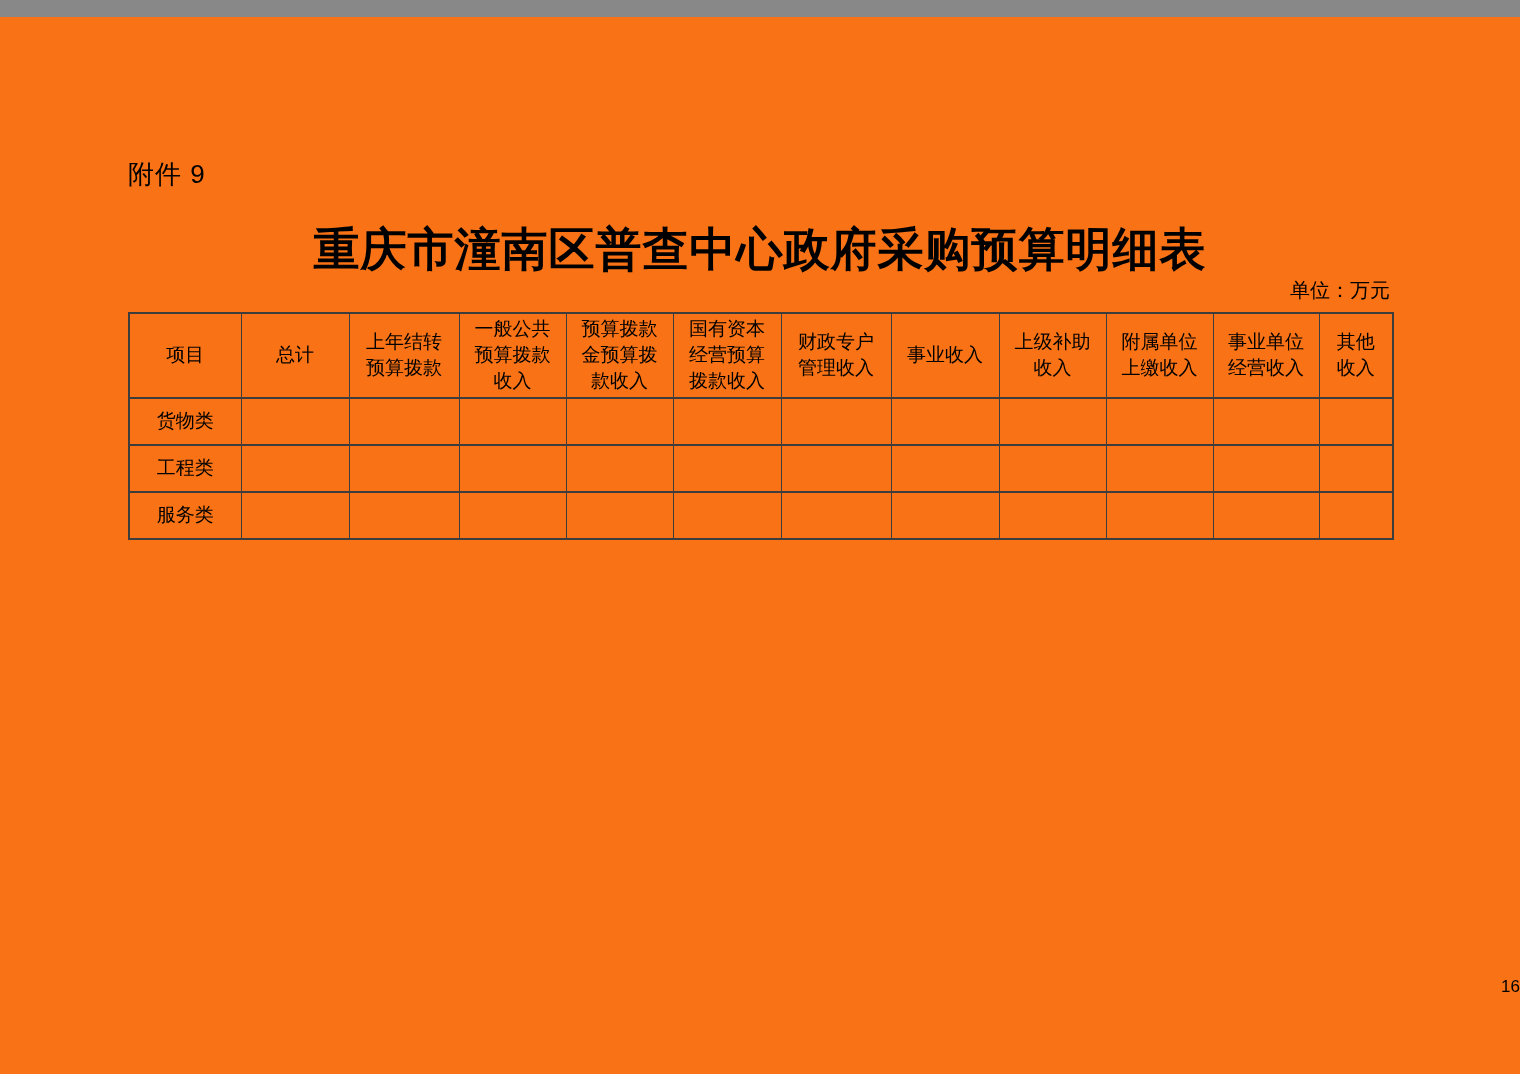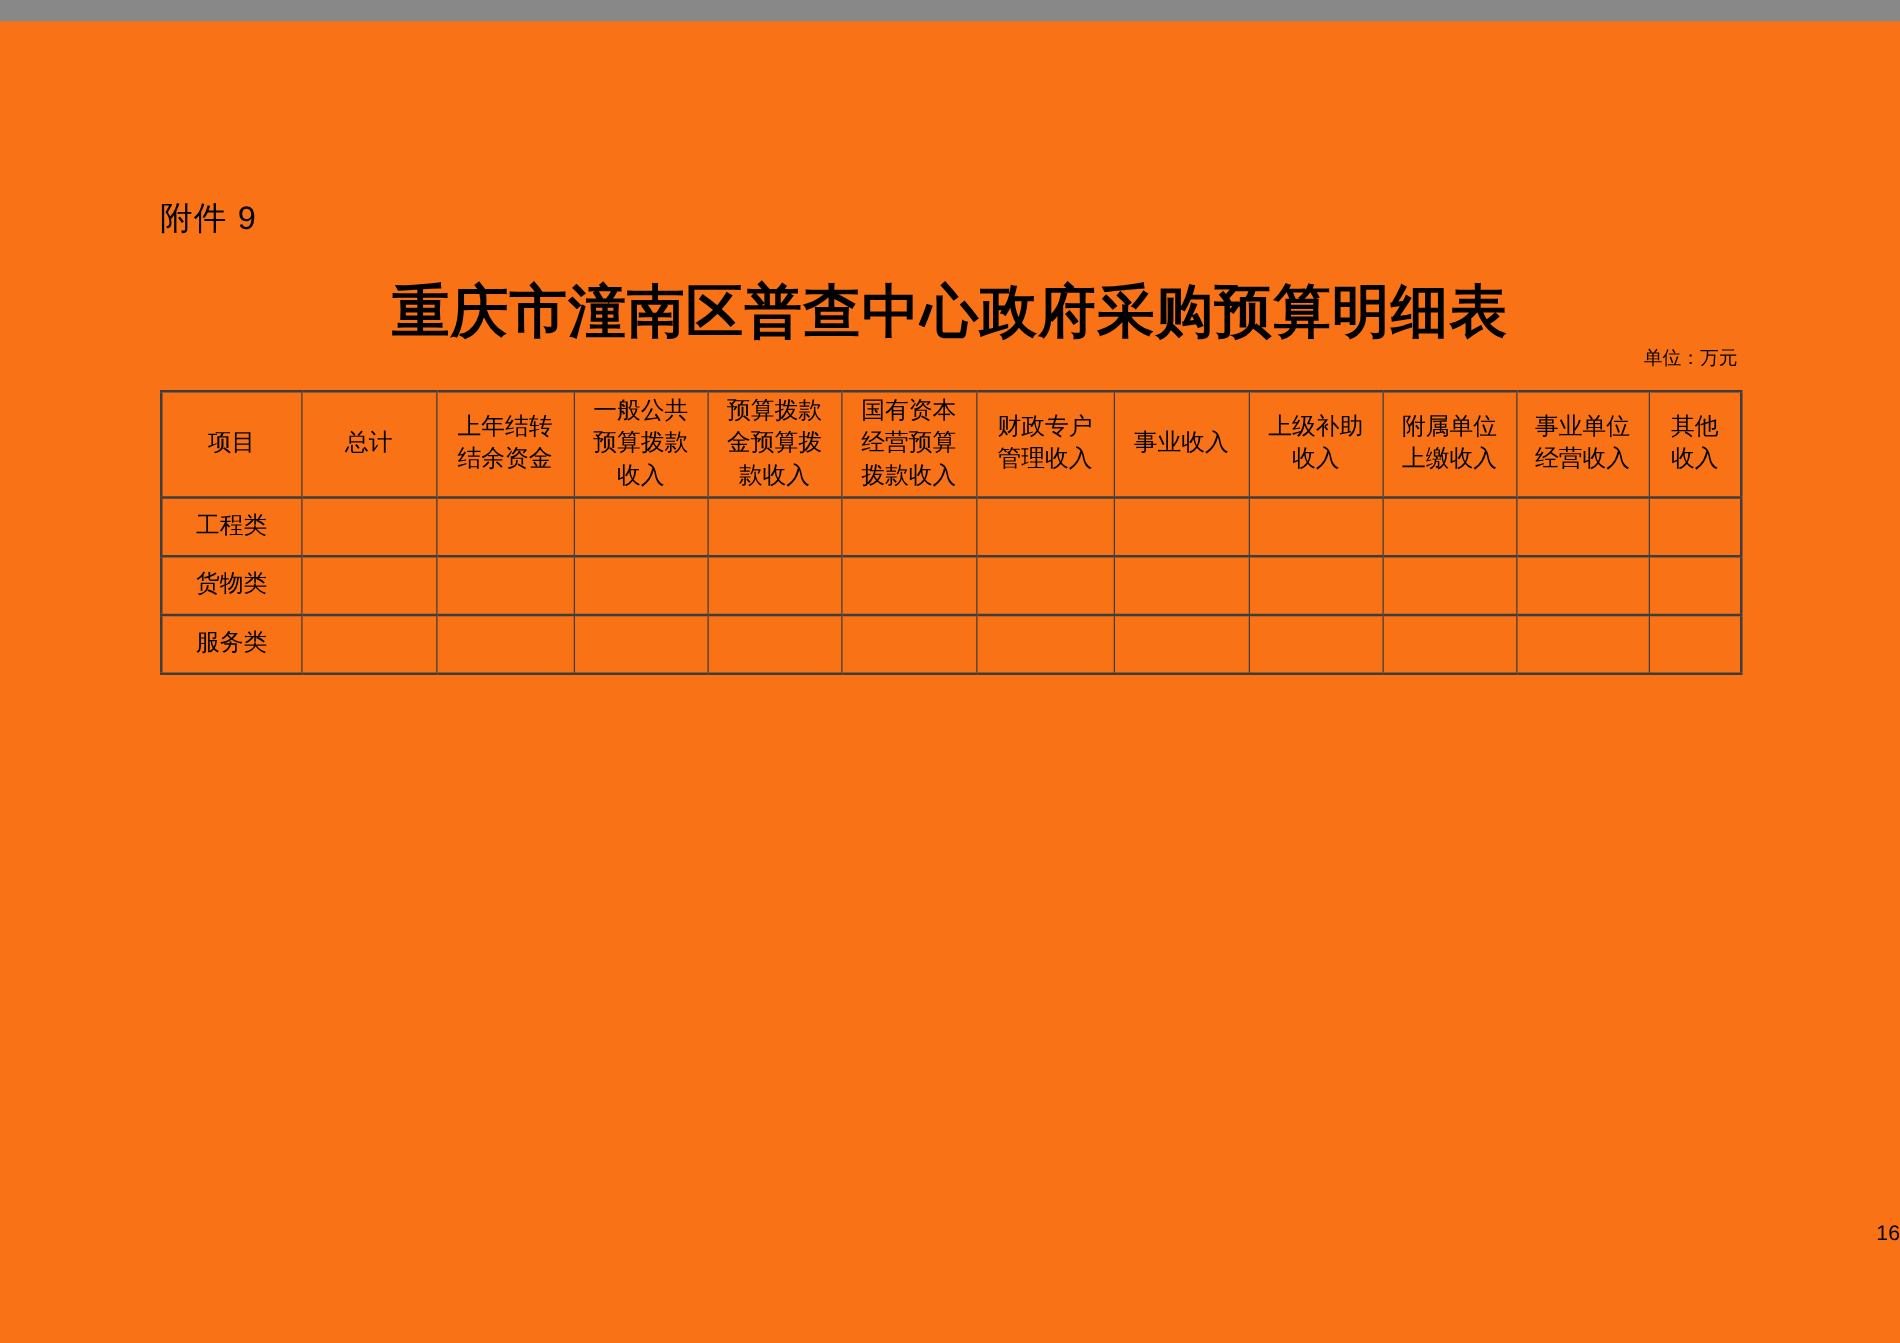--- a/index.html
+++ b/index.html
@@ -32,21 +32,21 @@
     font-size: 46px;
     font-weight: bold;
     letter-spacing: 1px;
     font-family: "Liberation Serif", serif;
     color: #000;
   }
   .unit-note {
     position: absolute;
     right: 130px;
     top: 260px;
-    font-size: 15px;
+    font-size: 20px;
     font-family: Liberation Serif, serif;
     color: #000;
   }
   table.budget-table {
     position: absolute;
     left: 128px;
     top: 295px;
     width: 1264px;
     border-collapse: collapse;
     table-layout: fixed;
@@ -116,21 +116,21 @@
       <col class="c9">
         <col class="c10">
         <col class="c11">
         <col class="c12">
     </colgroup>
     <thead>
       <tr>
         <th>项目</th>
         <th>总计</th>
         <th>上年结转
-结余资金</th>
+预算拨款</th>
         <th>一般公共
 预算拨款
 收入</th>
         <th>预算拨款
 金预算拨
 款收入</th>
         <th>国有资本
 经营预算
 拨款收入</th>
         <th>财政专户
@@ -141,35 +141,35 @@
         <th>附属单位
 上缴收入</th>
         <th>事业单位
 经营收入</th>
         <th>其他
 收入</th>
       </tr>
     </thead>
     <tbody>
       <tr>
-        <th>工程类</th>
+        <th>货物类</th>
         <td></td>
         <td></td>
         <td></td>
         <td></td>
         <td></td>
         <td></td>
         <td></td>
         <td></td>
         <td></td>
         <td></td>
         <td></td>
       </tr>
       <tr>
-        <th>货物类</th>
+        <th>工程类</th>
         <td></td>
         <td></td>
         <td></td>
         <td></td>
         <td></td>
         <td></td>
         <td></td>
         <td></td>
         <td></td>
         <td></td>

